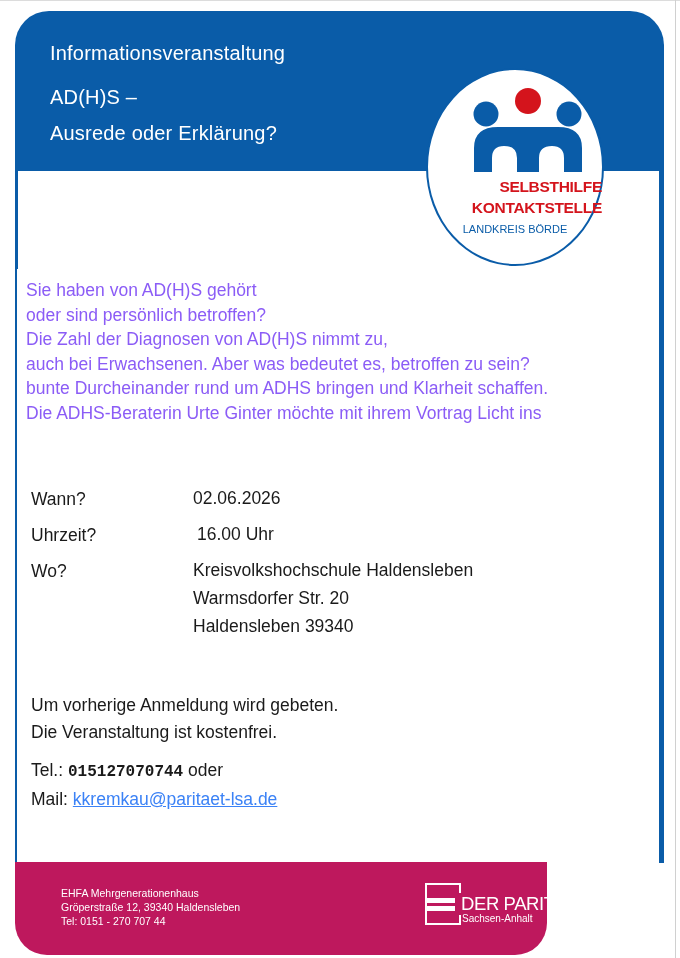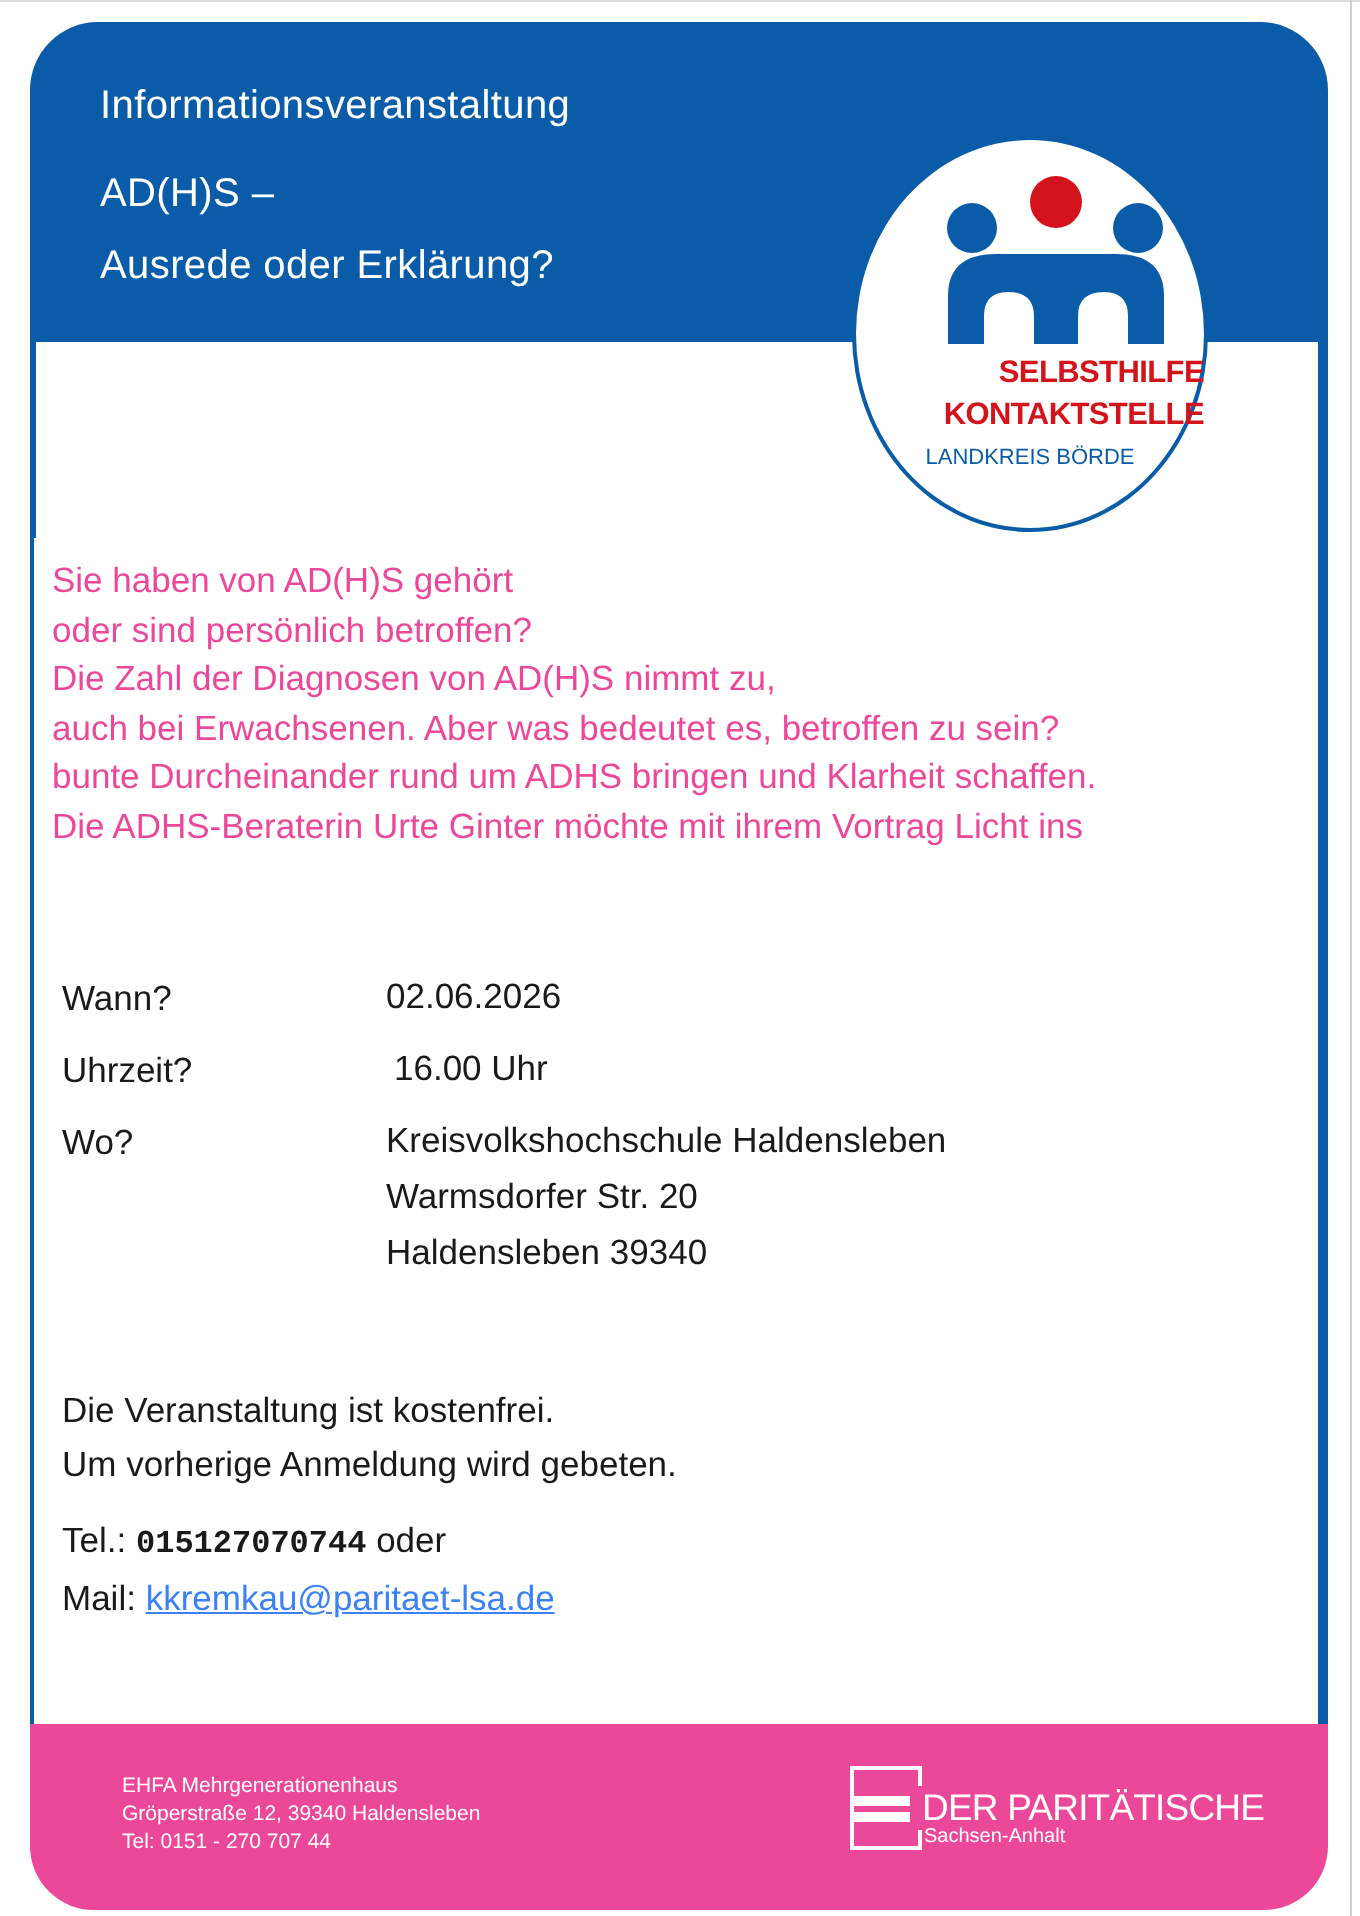--- a/index.html
+++ b/index.html
@@ -18,22 +18,22 @@
     background: #0a5ca8; border-radius: 34px 34px 0 0;
   }
   .header-line {
     position: absolute; left: 35px; color: #ffffff; font-size: 20px; letter-spacing: 0.2px;
   }
   .frame-left-thick { position: absolute; left: 0; top: 160px; width: 3px; height: 98px; background: #0a5ca8; }
   .frame-left-thin { position: absolute; left: 0; top: 258px; width: 2px; height: 594px; background: #0a5ca8; }
   .frame-right { position: absolute; left: 644px; top: 160px; width: 5px; height: 692px; background: #0a5ca8; }
 
   .footer {
-    position: absolute; left: 0; top: 851px; width: 649px; height: 93px;
-    background: #ec4899; border-radius: 0 0 32px 32px;
+    position: absolute; left: 0; top: 851px; width: 532px; height: 93px;
+    background: #be185d; border-radius: 0 0 32px 32px;
   }
   .footer-address { position: absolute; left: 46px; top: 24px; color: #ffffff; font-size: 10.5px; line-height: 14px; }
   .brand { position: absolute; left: 410px; top: 21px; width: 210px; height: 46px; }
   .brand-box {
     position: absolute; left: 0; top: 0; width: 36px; height: 42px;
     border: 2px solid #ffffff; border-right: none; border-bottom: 2px solid #ffffff;
     box-sizing: border-box;
   }
   .brand-box-topright { position: absolute; left: 34px; top: 0; width: 2px; height: 10px; background: #fff; }
   .brand-box-bottomright { position: absolute; left: 34px; top: 32px; width: 2px; height: 10px; background: #fff; }
@@ -51,21 +51,21 @@
     position: absolute; left: 0; width: 174px; text-align: right; color: #d4141c;
     font-weight: bold; font-size: 15.5px; letter-spacing: -0.3px;
   }
   .logo-text1 { top: 108px; }
   .logo-text2 { top: 129px; }
   .logo-text3 {
     position: absolute; left: 0; width: 174px; text-align: center; top: 153px;
     color: #0a5ca8; font-size: 11px;
   }
 
-  .intro { position: absolute; left: 11px; top: 267px; font-size: 17.5px; line-height: 24.6px; color: #ec4899; }
+  .intro { position: absolute; left: 11px; top: 267px; font-size: 17.5px; line-height: 24.6px; color: #8b5cf6; }
   .intro div { white-space: nowrap; }
 
   .details { position: absolute; left: 16px; top: 478px; font-size: 17.5px; color: #1a1a1a; }
   .row { position: absolute; left: 0; white-space: nowrap; }
   .row-label { position: absolute; left: 0; }
   .row-value { position: absolute; left: 162px; line-height: 28px; }
 
   .notes { position: absolute; left: 16px; top: 681px; font-size: 17.5px; color: #1a1a1a; line-height: 27px; white-space: nowrap; }
   .contact { position: absolute; left: 16px; top: 746px; font-size: 17.5px; color: #1a1a1a; line-height: 27px; white-space: nowrap; }
   .phone-number { font-weight: bold; font-family: Liberation Mono, monospace; font-size: 16px; }
@@ -122,22 +122,22 @@
       <span class="row-label">Wo?</span>
       <span class="row-value" style="top:-5px">
         <div>Kreisvolkshochschule Haldensleben</div>
         <div>Warmsdorfer Str. 20</div>
         <div>Haldensleben 39340</div>
       </span>
     </div>
   </div>
 
   <div class="notes">
+    <div>Um vorherige Anmeldung wird gebeten.</div>
     <div>Die Veranstaltung ist kostenfrei.</div>
-    <div>Um vorherige Anmeldung wird gebeten.</div>
   </div>
 
   <div class="contact">
     <div>
       <span>Tel.:</span>
       <span class="phone-number">015127070744</span>
       <span>oder</span>
     </div>
     <div>
       <span>Mail:</span>

